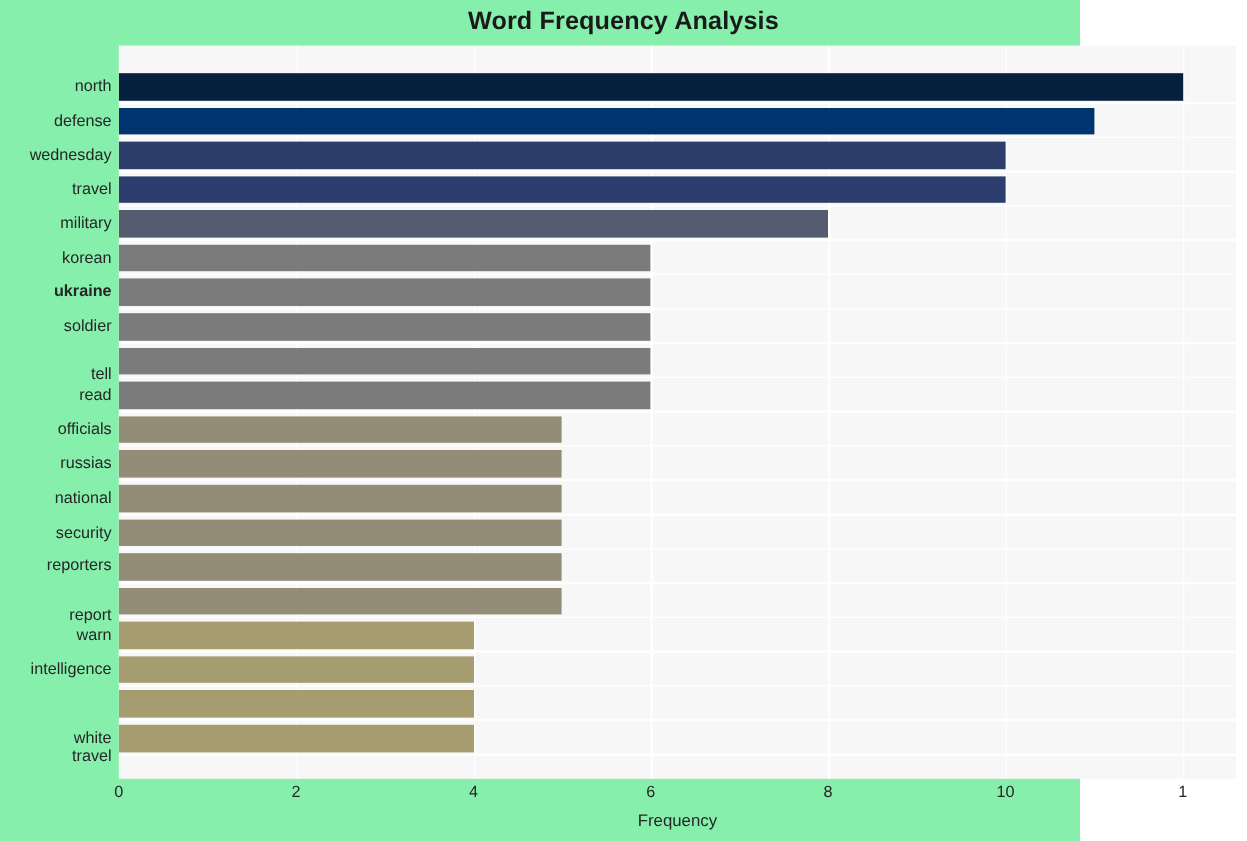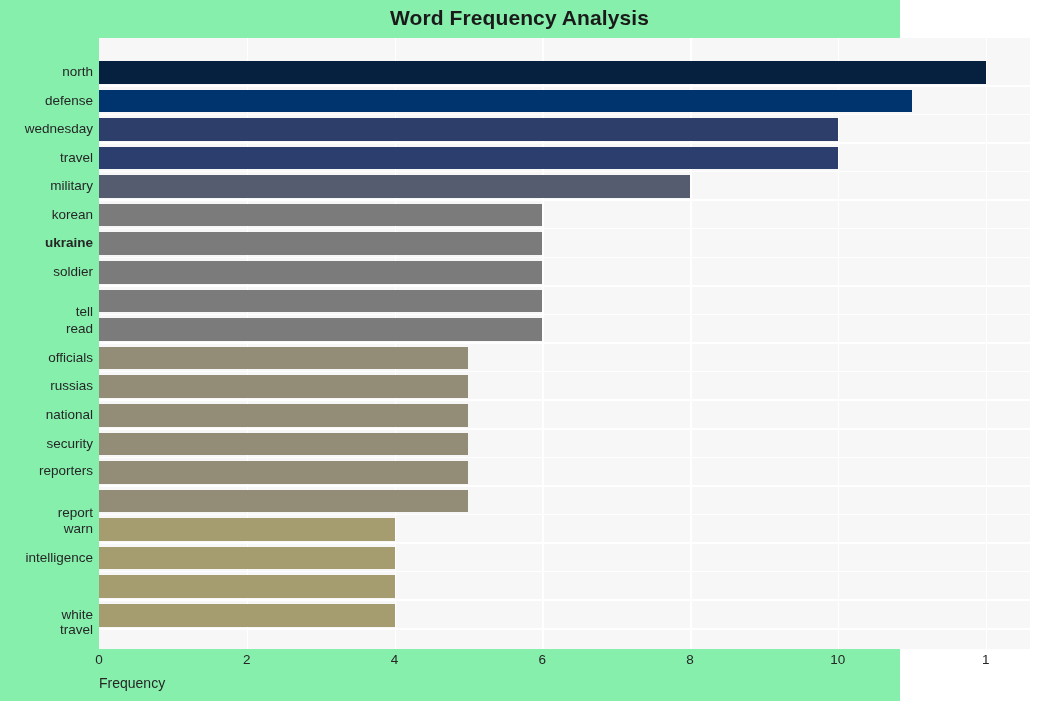--- a/index.html
+++ b/index.html
@@ -122,20 +122,21 @@
     color: #262626;
     line-height: 18px;
     white-space: nowrap;
   }
 
   .xaxis-title {
     position: absolute;
     left: 99px;
     top: 674px;
     width: 931px;
+    text-align: center;
     font-size: 14px;
     color: #262626;
     line-height: 18px;
   }
 </style>
 </head>
 <body>
 
 <div id="chart-root">
 

